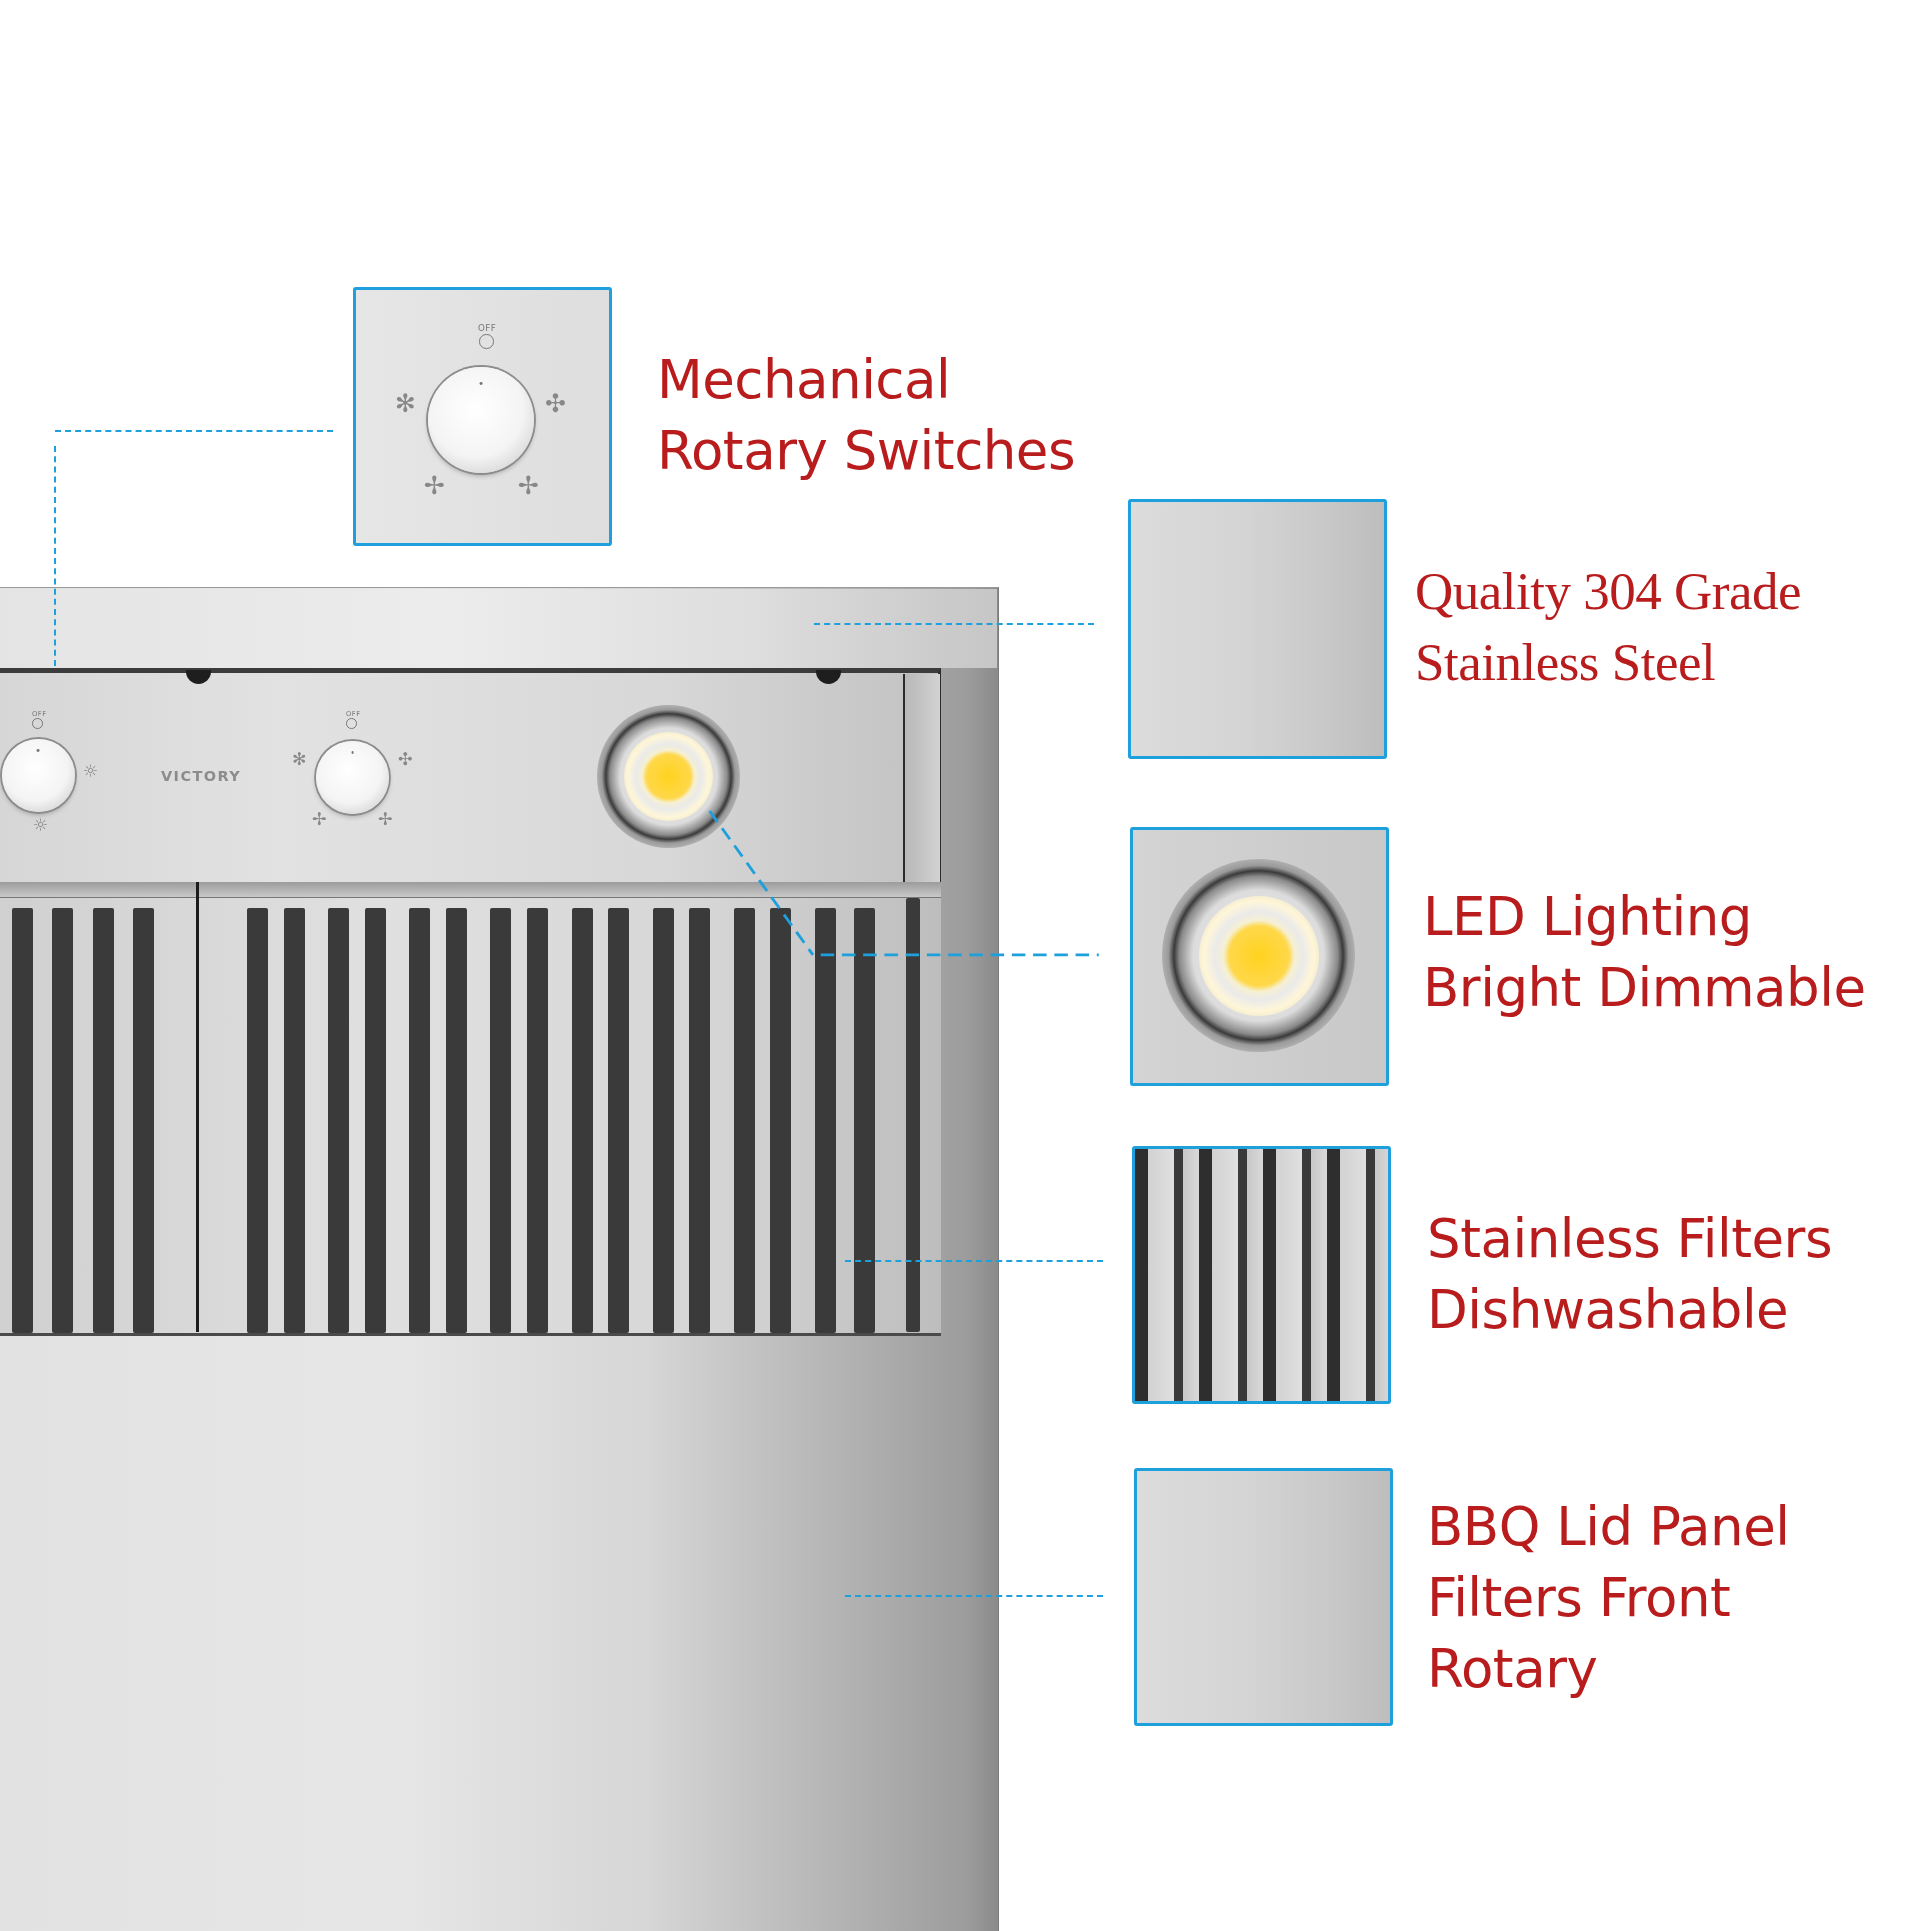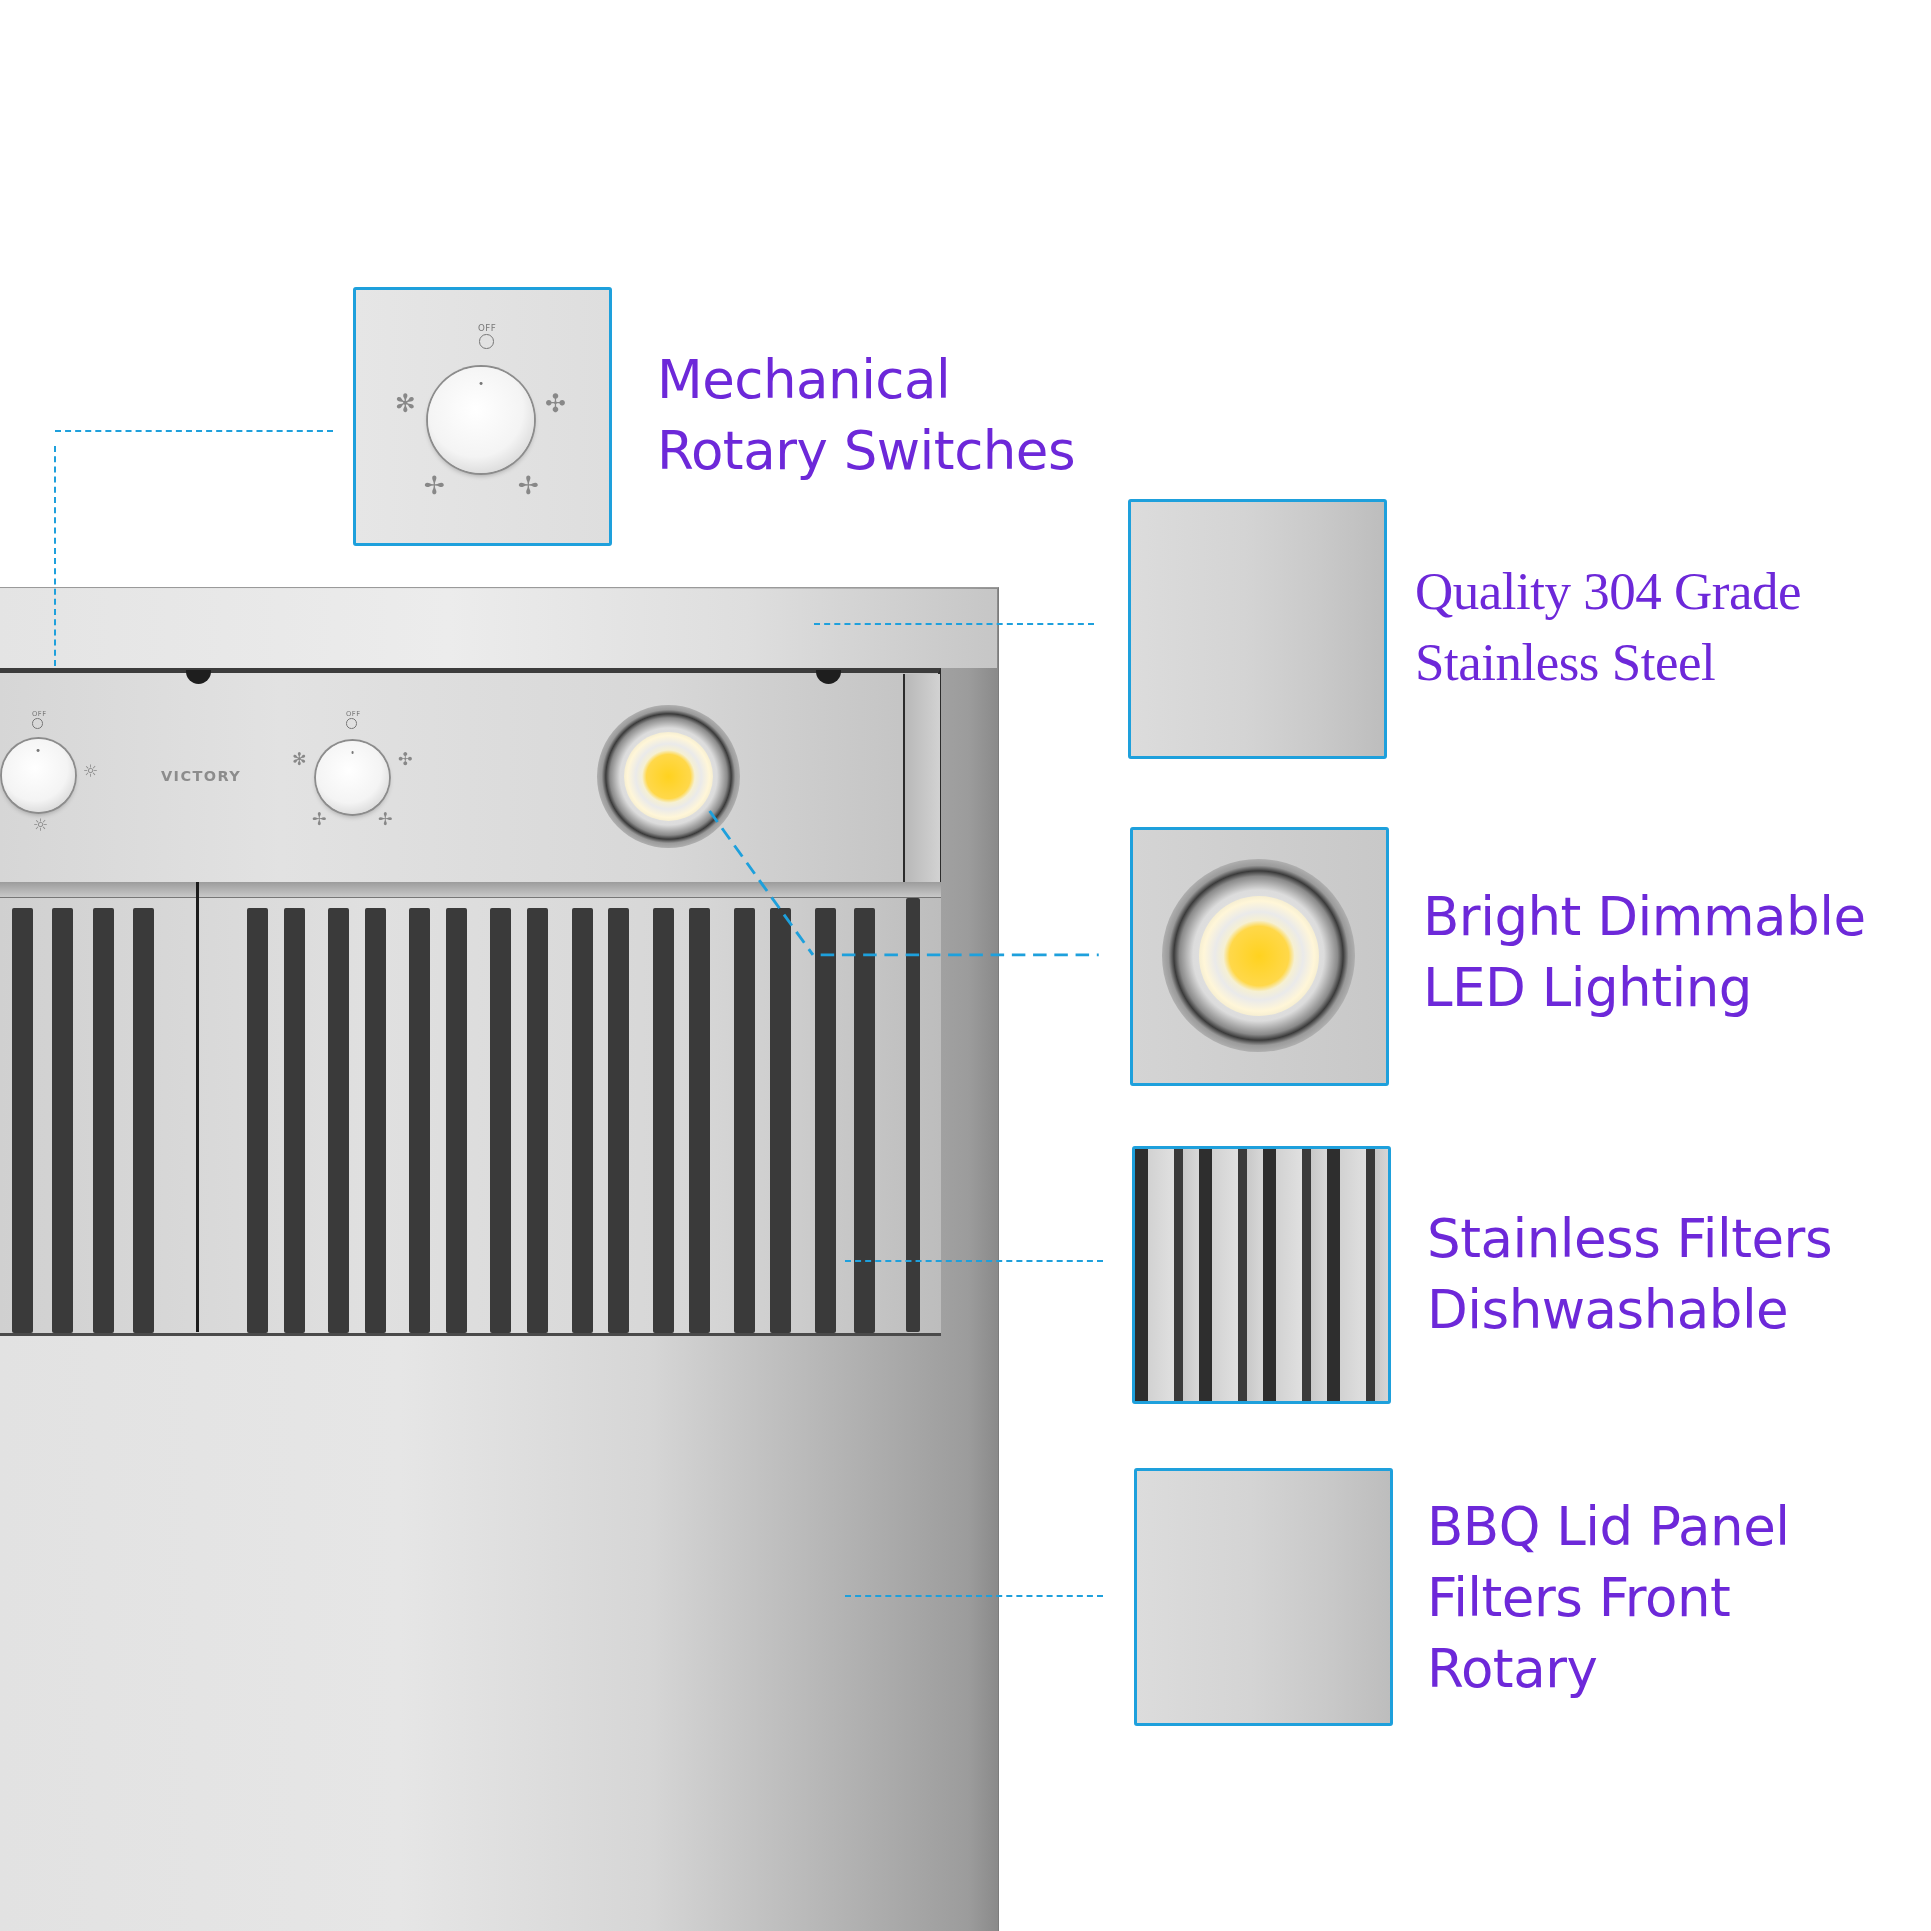--- a/index.html
+++ b/index.html
@@ -35,21 +35,21 @@
           background: linear-gradient(90deg, #d0d0d0 0%, #e0e0e0 40%, #d6d6d6 75%, #bdbdbd 100%);
           border-bottom:3.9px solid #4a4a4a; box-sizing:border-box; }
   .filter-rail { left:0; top:882px; width:941px; height:15.4px; background:linear-gradient(180deg,#9c9c9c,#c8c8c8); border-bottom:1px solid #777; }
   .divider { width:2.9px; background:#1c1c1c; }
   .slot { width:21px; background:#3a3a3a; border-radius:1.9px; }
 
   
   .thumb { border:3.9px solid #1ea0dc; border-radius:2.9px; box-sizing:border-box; overflow:hidden; }
   .steel { background: linear-gradient(90deg, #dcdcdc 0%, #d4d4d4 45%, #c9c9c9 75%, #bdbdbd 100%); }
 
-  .label { font-family: "DejaVu Sans", "Liberation Sans", sans-serif; font-size:53px; color:#6d28d9; line-height:71px; white-space:nowrap; letter-spacing:-0.5px; }
+  .label { font-family: "DejaVu Sans", "Liberation Sans", sans-serif; font-size:53px; color:#b91c1c; line-height:71px; white-space:nowrap; letter-spacing:-0.5px; }
 
   .dash-h { height:0; border-top:2.9px dashed #1ea0dc; }
   .dash-v { width:0; border-left:2.9px dashed #1ea0dc; }
 </style>
 </head>
 <body>
 
 <div class="abs hood"></div>
 <div class="abs hood-top"></div>
 <div class="abs recess"></div>
@@ -139,22 +139,22 @@
   <div>Stainless Steel</div>
 </div>
 <div class="abs dash-h" style="left:814px; top:623px; width:280px;"></div>
 
 <div class="abs thumb" style="left:1130px; top:827px; width:259px; height:259px; background:linear-gradient(90deg,#d4d4d4,#c8c8c8);">
   <div class="abs led-ring" style="left:29px; top:29px; width:193px; height:193px;">
     <div class="abs led-core" style="left:37px; top:37px; width:120px; height:120px;"></div>
   </div>
 </div>
 <div class="abs label" style="left:1423px; top:881px;">
+  <div>LED Lighting</div>
   <div>Bright Dimmable</div>
-  <div>LED Lighting</div>
 </div>
 <svg class="abs" style="left:0; top:0;" width="1931" height="1931" viewBox="0 0 2000 2000">
   <line x1="735" y1="840" x2="842" y2="989" stroke="#1ea0dc" stroke-width="3" stroke-dasharray="14,8"></line>
   <line x1="850" y1="989" x2="1138" y2="989" stroke="#1ea0dc" stroke-width="3" stroke-dasharray="14,8"></line>
 </svg>
 
 <div class="abs thumb" style="left:1132px; top:1146px; width:259px; height:258px;
      background: repeating-linear-gradient(90deg, #2e2e2e 0px, #2e2e2e 13.5px, #d2d2d2 13.5px, #e0e0e0 39px, #3a3a3a 39px, #3a3a3a 48px, #c8c8c8 48px, #d8d8d8 64px);"></div>
 <div class="abs label" style="left:1427px; top:1203px;">
   <div>Stainless Filters</div>

